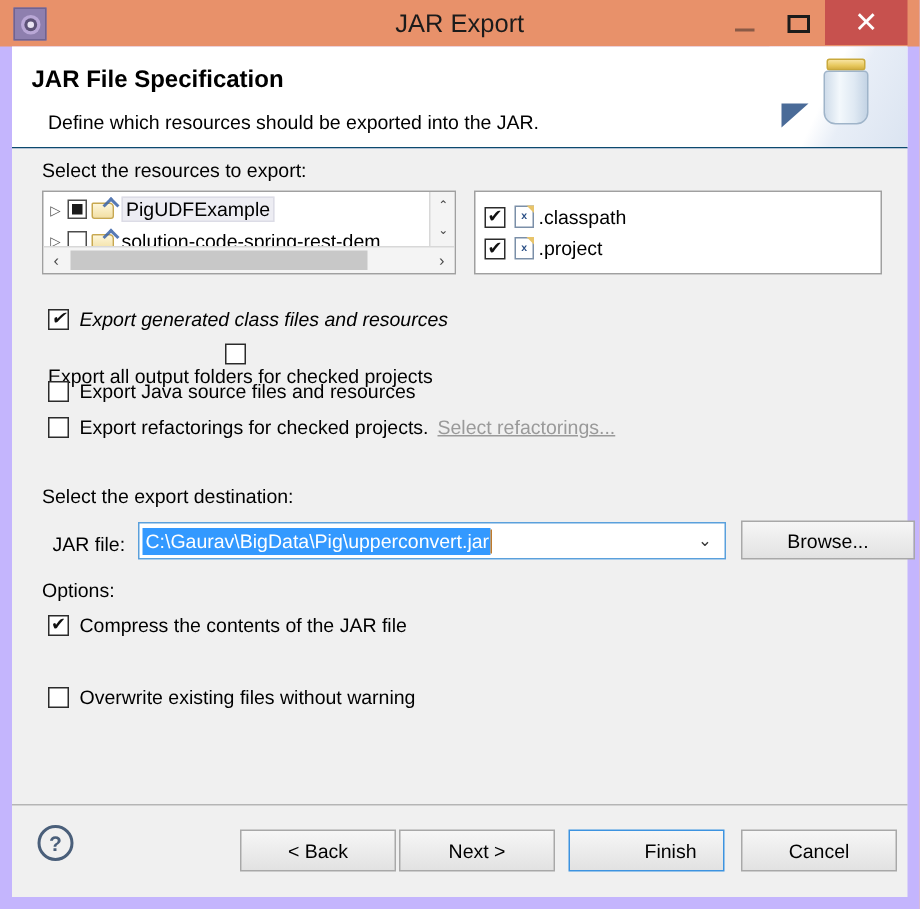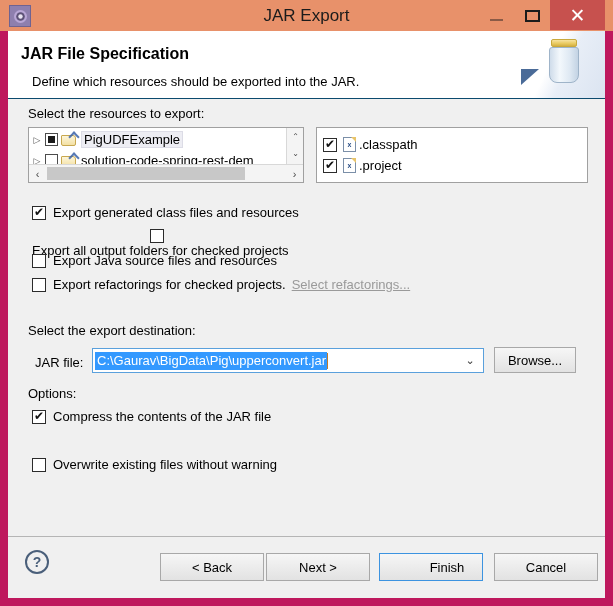--- a/index.html
+++ b/index.html
@@ -14,21 +14,21 @@
     font-size: 13px;
     color: #000;
     background: #e8916a;
   }
 
   
   .window {
     position: absolute;
     left: 0; top: 0;
     width: 613px; height: 606px;
-    background: #be185d;
+    background: #c4b5fd;
     box-sizing: border-box;
   }
 
   .titlebar {
     position: absolute;
     left: 0; top: 0;
     width: 613px; height: 31px;
     background: #e8916a;
   }
   .title-icon {
@@ -399,21 +399,21 @@
     font-size: 13px;
     color: #000;
     display: flex;
     align-items: center;
     justify-content: center;
     font-family: "Liberation Sans", sans-serif;
   }
   .browse-btn {
     position: absolute;
     left: 486px; top: 348px;
-    width: 82px; height: 26px;
+    width: 116px; height: 26px;
   }
 
   
   .footer {
     position: absolute;
     left: 8px; top: 536px;
     width: 597px; height: 62px;
     background: #f0f0f0;
     border-top: 1px solid #b5b5b5;
     box-sizing: border-box;
@@ -515,21 +515,21 @@
         <span class="xml-ic">x</span>
         <span class="file-label">.classpath</span>
       </div>
       <div class="file-row">
         <span class="file-cb"></span>
         <span class="xml-ic">x</span>
         <span class="file-label">.project</span>
       </div>
     </div>
 
-    <div class="optline" style="left:24px; top:106px;">
+    <div class="optline" style="left:24px; top:106px;font-style:italic;">
       <span class="cb checked"></span>
       <span class="optlbl">Export generated class files and resources</span>
     </div>
     <div class="optline" style="left:24px; top:130px;flex-direction:column;">
       <span class="cb"></span>
       <span class="optlbl">Export all output folders for checked projects</span>
     </div>
     <div class="optline" style="left:24px; top:154px;">
       <span class="cb"></span>
       <span class="optlbl">Export Java source files and resources</span>

